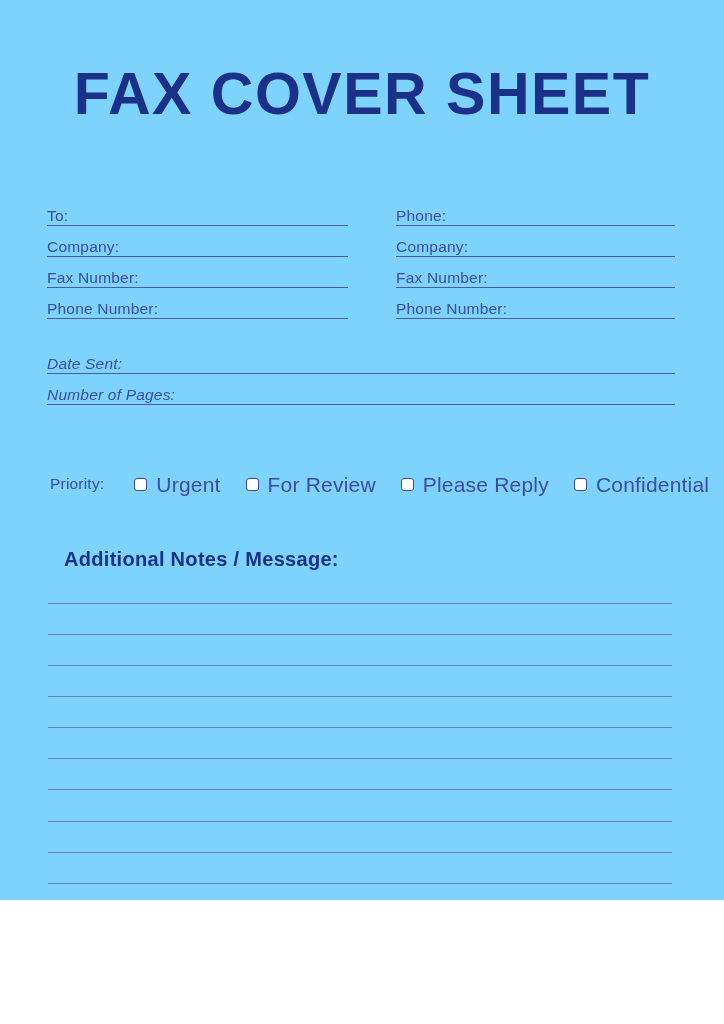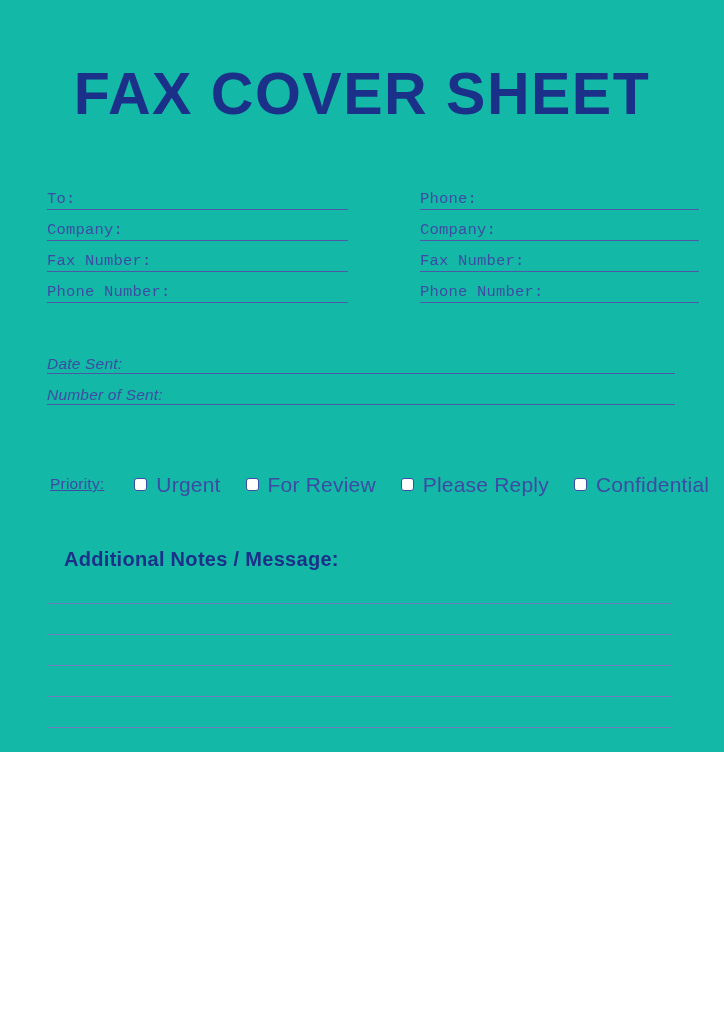--- a/index.html
+++ b/index.html
@@ -6,34 +6,34 @@
     --title-navy:#1a3089;
     --label-blue:#3c4ba4;
     --line-blue:#4d59a6;
     --notes-line-blue:#717ebc;
   }
   *{margin:0;padding:0;box-sizing:border-box;}
   html,body{background:#ffffff;}
   body{font-family:"Liberation Sans","DejaVu Sans",sans-serif;}
   .page{
     position:relative;
-    width:724px;height:752px;
-    background:#14b8a6;
+    width:724px;height:900px;
+    background:#7dd3fc;
     overflow:hidden;
   }
   .title{
     position:absolute;top:60px;left:0;width:100%;
     text-align:center;
     font-size:59px;font-weight:800;letter-spacing:1.5px;
     color:var(--title-navy);
     white-space:nowrap;
   }
   .columns{
-    position:absolute;top:182px;left:47px;width:628px;
-    display:grid;grid-template-columns:301px 279px;column-gap:72px;font-family:Liberation Mono, monospace;
+    position:absolute;top:198px;left:47px;width:628px;
+    display:grid;grid-template-columns:301px 279px;column-gap:48px;
   }
   .field{
     height:28px;margin-bottom:3px;
     border-bottom:1.5px solid var(--line-blue);
     display:flex;align-items:flex-end;
     padding-bottom:2px;
   }
   .flabel{
     font-size:15.5px;color:var(--label-blue);letter-spacing:0.2px;
     line-height:1;white-space:nowrap;
@@ -44,21 +44,21 @@
   }
   .details{
     position:absolute;top:346px;left:47px;width:628px;font-style:italic;
   }
   .priority-row{
     position:absolute;top:472px;left:50px;width:630px;height:24px;
     display:flex;align-items:center;
   }
   .priority-label{
     font-size:15.5px;color:var(--label-blue);letter-spacing:0.2px;
-    margin-right:30px;white-space:nowrap;text-decoration:underline;
+    margin-right:30px;white-space:nowrap;
   }
   .priority-option{
     display:flex;align-items:center;
     margin-right:25px;
     cursor:default;
   }
   .checkbox{
     width:13px;height:13px;
     border:1.7px solid var(--label-blue);
     border-radius:3px;
@@ -126,21 +126,21 @@
       </div>
     </div>
   </div>
 
   <div class="details">
     <div class="field">
       <span class="flabel">Date Sent:</span>
       <span class="fvalue"></span>
     </div>
     <div class="field">
-      <span class="flabel">Number of Sent:</span>
+      <span class="flabel">Number of Pages:</span>
       <span class="fvalue"></span>
     </div>
   </div>
 
   <div class="priority-row">
     <span class="priority-label">Priority:</span>
     <span class="priority-option">
       <span class="checkbox"></span>
       <span class="flabel">Urgent</span>
     </span>

